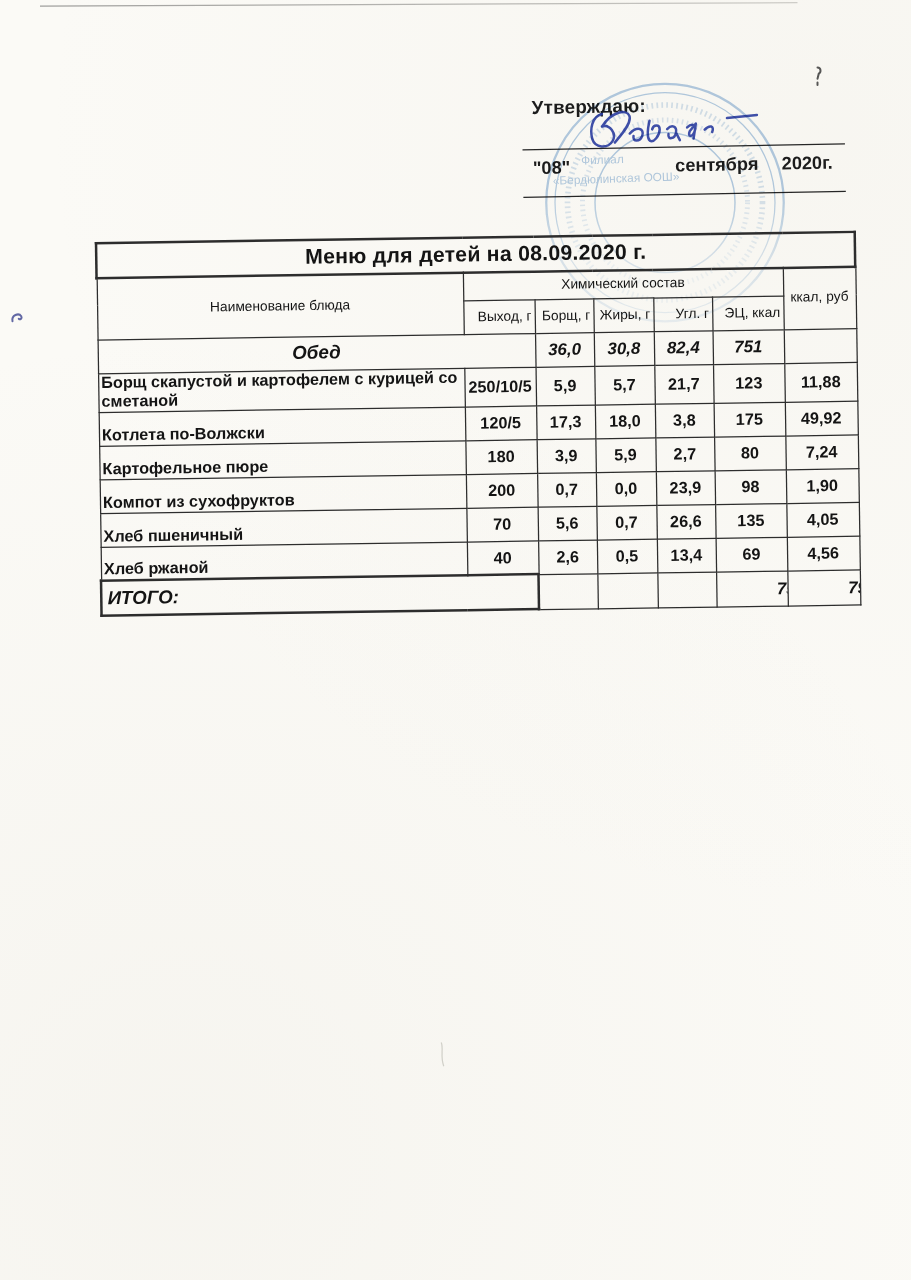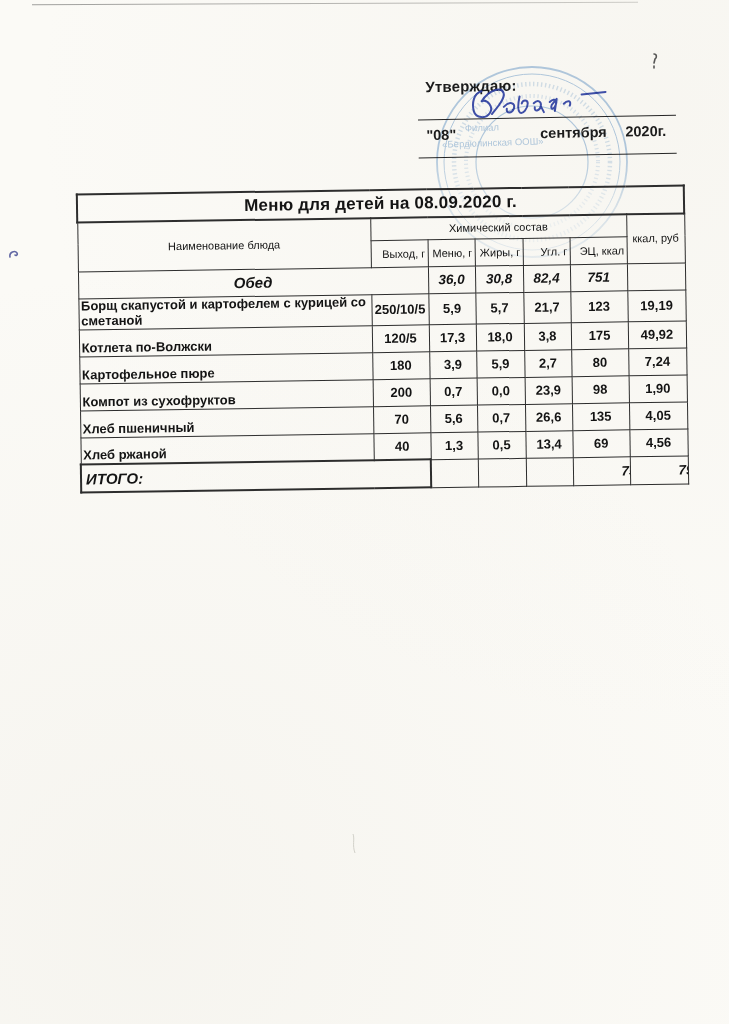--- a/index.html
+++ b/index.html
@@ -169,41 +169,41 @@
         <tr class="title-row">
       <td colspan="7" class="outer">Меню для детей на 08.09.2020 г.</td>
     </tr>
     <tr class="hdr1">
       <th rowspan="2" class="name-hdr">Наименование блюда</th>
       <th colspan="5">Химический состав</th>
       <th rowspan="2" class="price-hdr">ккал, руб</th>
     </tr>
     <tr class="hdr2">
       <th>Выход, г</th>
-      <th>Меню, г</th>
+      <th>Борщ, г</th>
       <th>Жиры, г</th>
       <th>Угл. г</th>
       <th>ЭЦ, ккал</th>
     </tr>
     <tr class="section-row">
       <td colspan="2" class="sec-label">Обед</td>
       <td class="num">36,0</td>
       <td class="num">30,8</td>
       <td class="num">82,4</td>
       <td class="num">751</td>
       <td class="num"></td>
     </tr>
     <tr class="dish-row tall">
       <td class="dish-name">Борщ скапустой и картофелем с курицей со сметаной</td>
       <td class="num">250/10/5</td>
       <td class="num">5,9</td>
       <td class="num">5,7</td>
       <td class="num">21,7</td>
       <td class="num">123</td>
-      <td class="num">19,19</td>
+      <td class="num">11,88</td>
     </tr>
     <tr class="dish-row">
       <td class="dish-name">Котлета по-Волжски</td>
       <td class="num">120/5</td>
       <td class="num">17,3</td>
       <td class="num">18,0</td>
       <td class="num">3,8</td>
       <td class="num">175</td>
       <td class="num">49,92</td>
     </tr>
@@ -230,21 +230,21 @@
       <td class="num">70</td>
       <td class="num">5,6</td>
       <td class="num">0,7</td>
       <td class="num">26,6</td>
       <td class="num">135</td>
       <td class="num">4,05</td>
     </tr>
     <tr class="dish-row">
       <td class="dish-name">Хлеб ржаной</td>
       <td class="num">40</td>
-      <td class="num">1,3</td>
+      <td class="num">2,6</td>
       <td class="num">0,5</td>
       <td class="num">13,4</td>
       <td class="num">69</td>
       <td class="num">4,56</td>
     </tr>
     <tr class="total-row">
       <td colspan="2" class="total-label outer">ИТОГО:</td>
       <td class="num">36</td>
       <td class="num">31</td>
       <td class="num">82</td>

